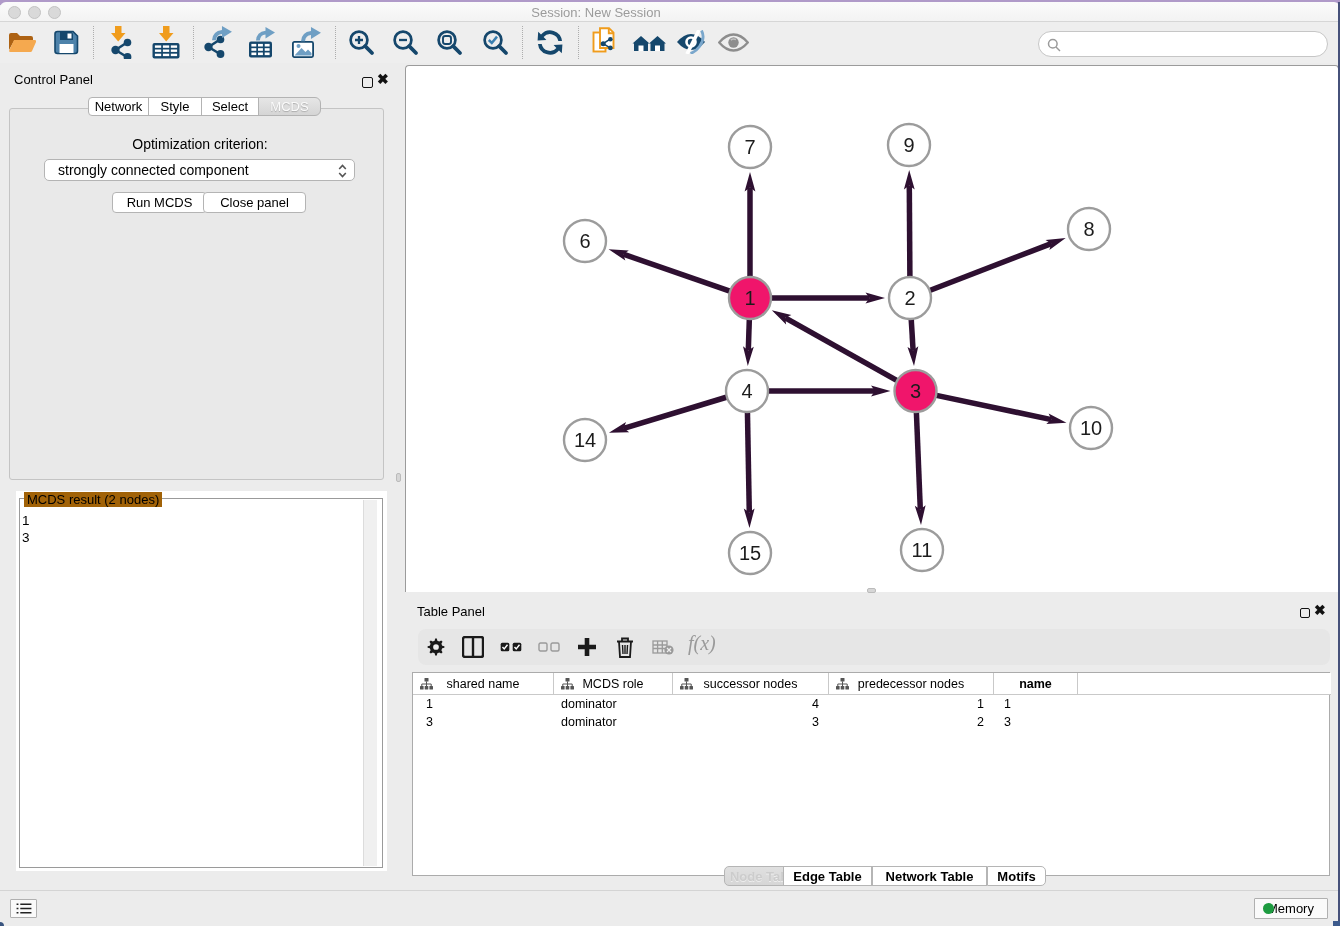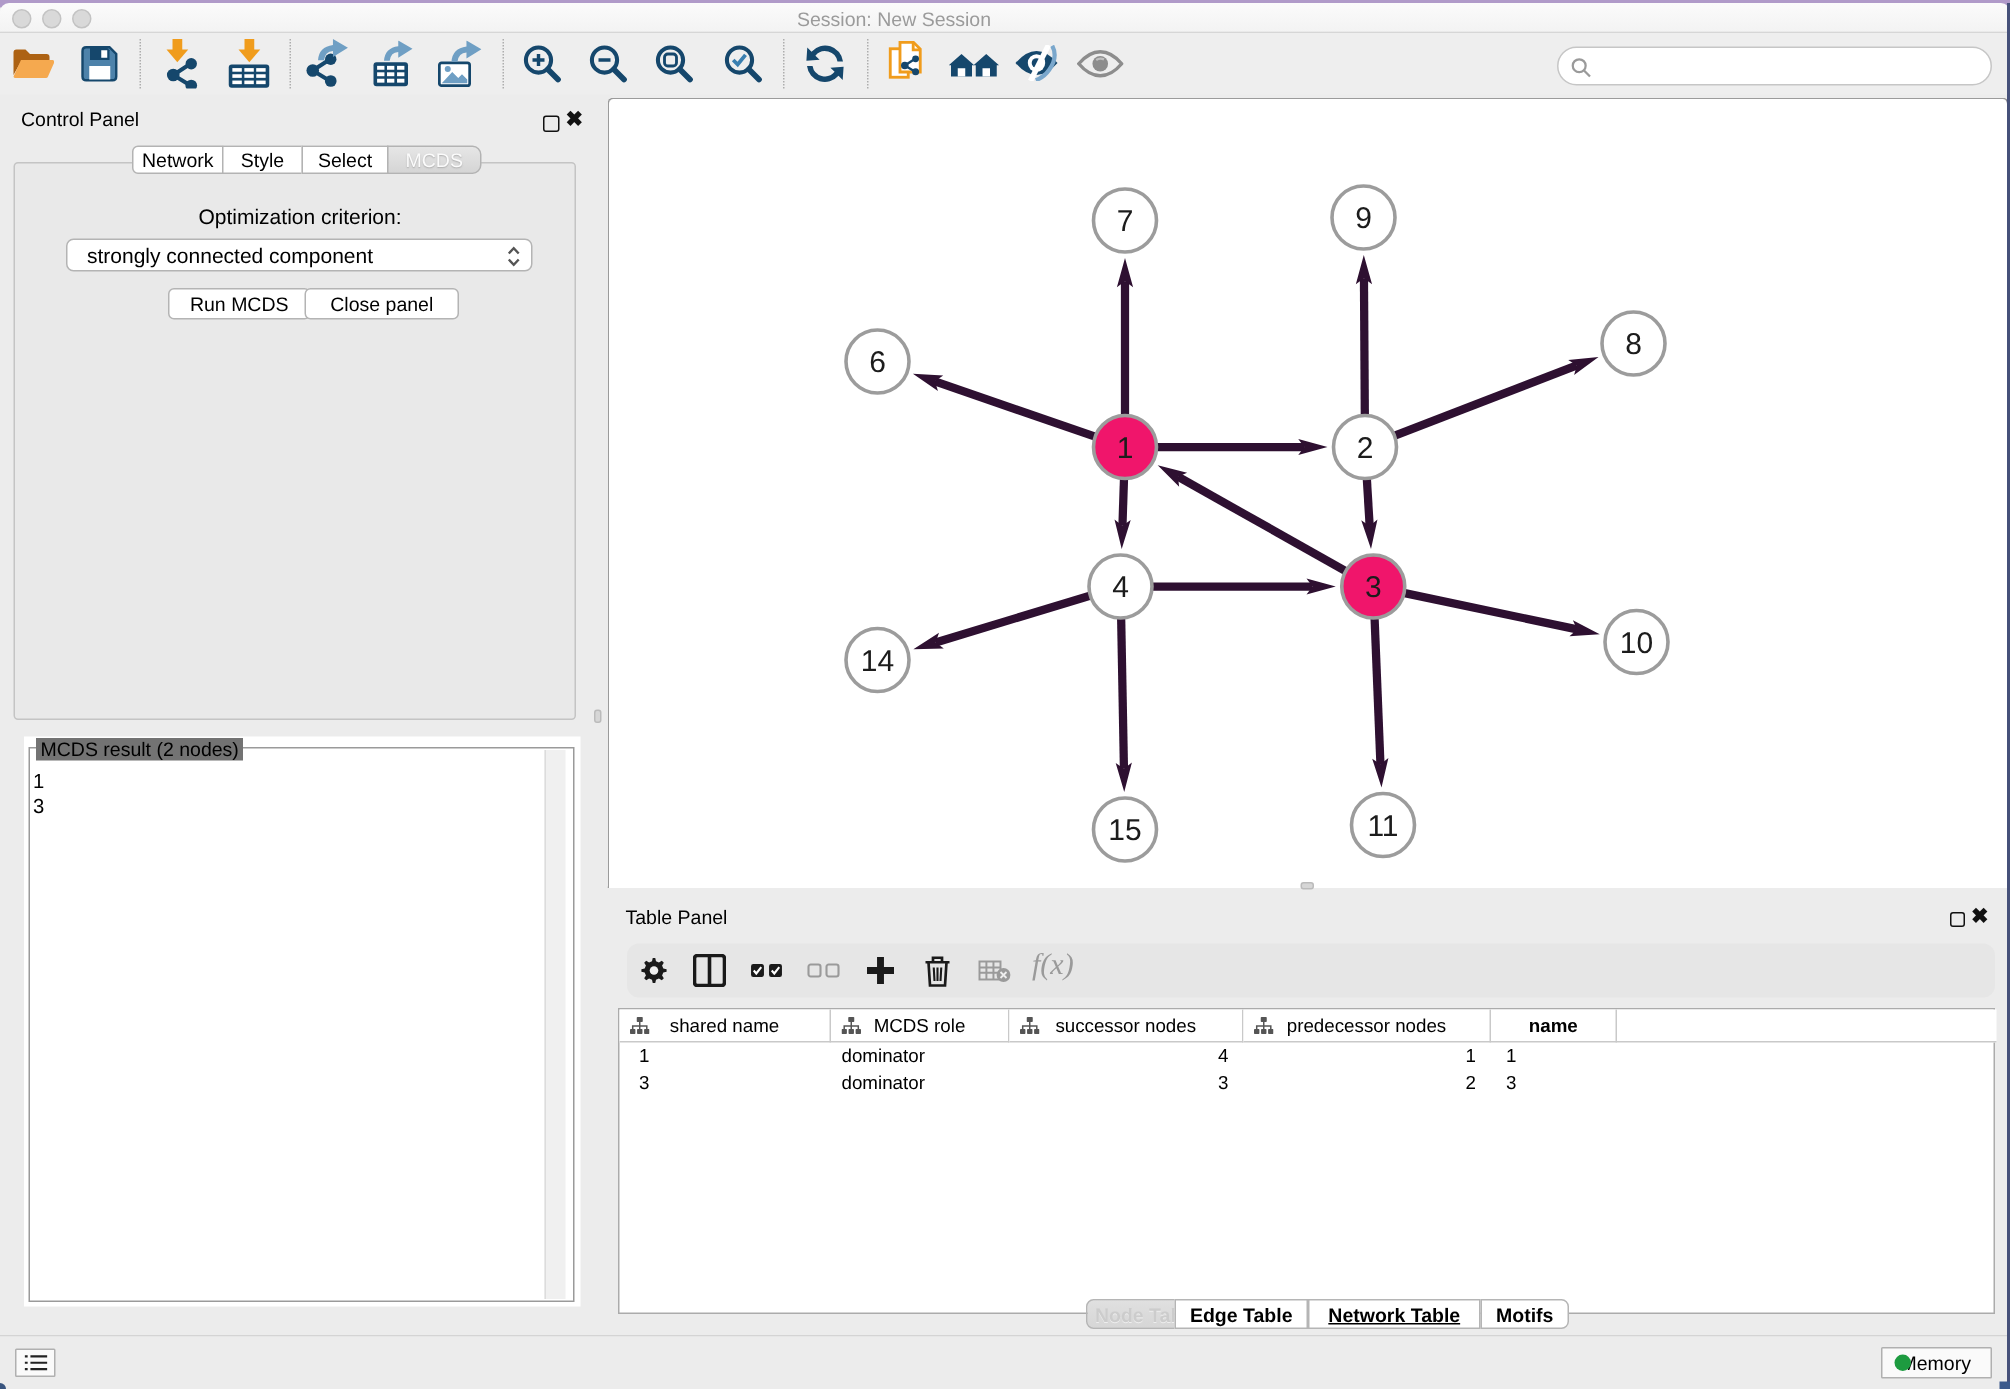--- a/index.html
+++ b/index.html
@@ -19,21 +19,21 @@
 #cp-max{top:77px;left:362px;width:11px;height:11px;border:1.5px solid #111;border-radius:2px;}
 #cp-close{top:71px;left:377px;font-size:14px;font-weight:bold;color:#111;}
 #cp-pane{top:108px;left:9px;width:375px;height:372px;background:#e9e9e9;border:1px solid #c4c4c4;border-radius:3px;}
 .tab{position:absolute;top:97px;height:19px;background:#fff;border:1px solid #b3b3b3;font-size:13px;text-align:center;line-height:17px;color:#000;}
 #tab-mcds{background:linear-gradient(#e6e6e6,#d5d5d5);color:#fbfbfb;text-shadow:0 1px 1px #aaa;border-radius:0 6px 6px 0;}
 #opt-label{top:136px;left:0;width:400px;text-align:center;font-size:14px;color:#000;}
 #dropdown{top:159px;left:44px;width:311px;height:22px;background:#fff;border:1px solid #b4b4b4;border-radius:5px;font-size:14px;line-height:20px;padding-left:13px;color:#000;}
 .btn{position:absolute;height:21px;background:#fff;border:1px solid #b4b4b4;border-radius:4px;font-size:13px;text-align:center;line-height:19px;color:#000;}
 #resultwrap{top:491px;left:16px;width:371px;height:380px;background:#fff;}
 #groupbox{top:498px;left:19px;width:364px;height:370px;border:1px solid #9a9a9a;background:#fff;}
-#grouptitle{top:492px;left:24px;background:#737373;padding:0 3px;font-size:13px;color:#000;}
+#grouptitle{top:492px;left:24px;background:#a16207;padding:0 3px;font-size:13px;color:#000;}
 #resulttext{top:512px;left:22px;font-size:13.5px;line-height:17px;color:#000;}
 #resultsb{top:500px;left:363px;width:14px;height:366px;background:#f0f0f0;border-left:1px solid #dcdcdc;}
 
 #netwin{top:65px;left:405px;width:934px;height:527px;background:#fff;border:1px solid #9b9b9b;border-right:1px solid #6f6f7a;border-radius:4px 4px 0 0;}
 #nw-titlebar{position:absolute;top:0;left:0;width:100%;height:21px;background:linear-gradient(#f7f7f7,#d8d8d8);border-bottom:1px solid #aaa;border-radius:4px 4px 0 0;}
 #nw-title{position:absolute;top:3px;left:0;width:100%;text-align:center;font-size:13px;font-weight:bold;color:#111;}
 .light{position:absolute;top:5px;width:12px;height:12px;border-radius:50%;}
 #nw-canvas{position:absolute;top:22px;left:0;width:932px;height:504px;background:#fff;}
 
 #tp-title{top:604px;left:417px;font-size:13px;color:#000;}
@@ -411,21 +411,21 @@
   <div class="td" style="top:22px;left:416px;width:155px;text-align:right;">1</div>
   <div class="td" style="top:22px;left:591px;">1</div>
   <div class="td" style="top:40px;left:13px;">3</div>
   <div class="td" style="top:40px;left:148px;">dominator</div>
   <div class="td" style="top:40px;left:260px;width:146px;text-align:right;">3</div>
   <div class="td" style="top:40px;left:416px;width:155px;text-align:right;">2</div>
   <div class="td" style="top:40px;left:591px;">3</div>
 </div>
 <div class="btab" id="btab-node" style="left:724px;width:81px;">Node Table</div>
 <div class="btab" style="left:783px;width:89px;">Edge Table</div>
-<div class="btab" style="left:872px;width:115px;text-decoration:underline;">Network Table</div>
+<div class="btab" style="left:872px;width:115px;">Network Table</div>
 <div class="btab" id="btab-motifs" style="left:987px;width:59px;">Motifs</div>
 
 <div class="abs" id="statusline"></div>
 <div class="abs" id="statusbar"></div>
 <div class="abs" id="listbtn"><svg width="16" height="13" viewBox="0 0 16 14" style="margin:2px 5px">
       <g stroke="#222" stroke-width="1.6">
         <path d="M0 2.5 2 2.5 M0 7 2 7 M0 11.5 2 11.5"></path>
         <path d="M4 2.5 16 2.5 M4 7 16 7 M4 11.5 16 11.5"></path>
       </g>
     </svg></div>

